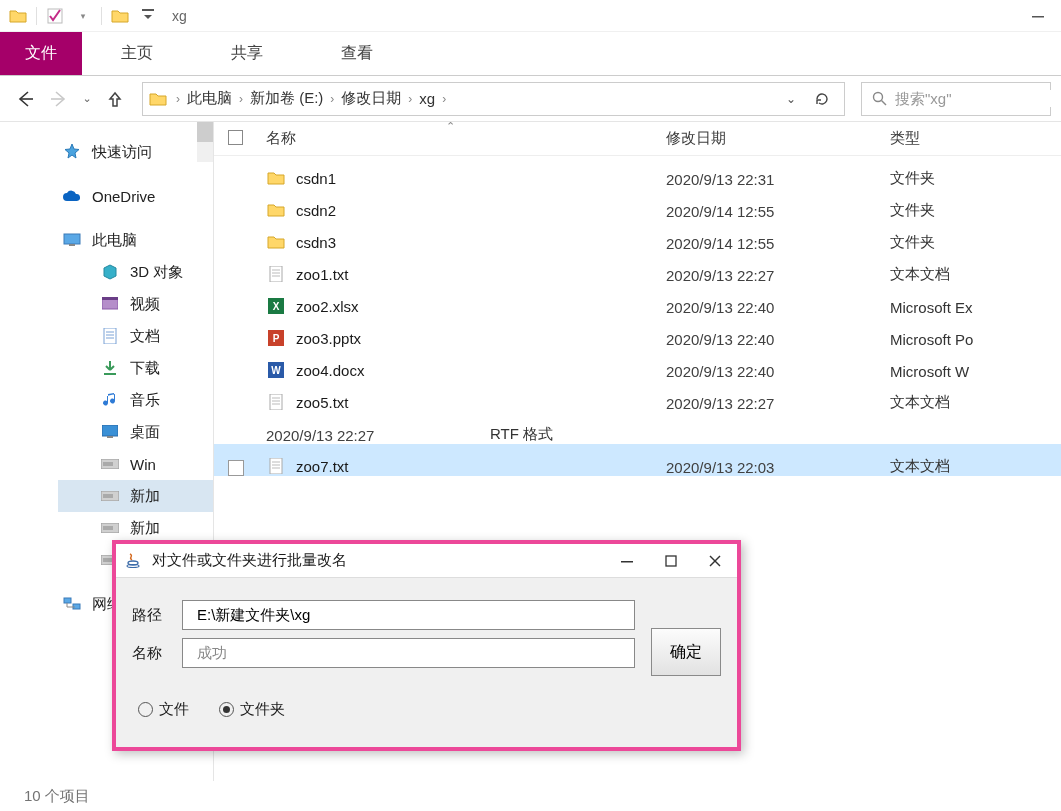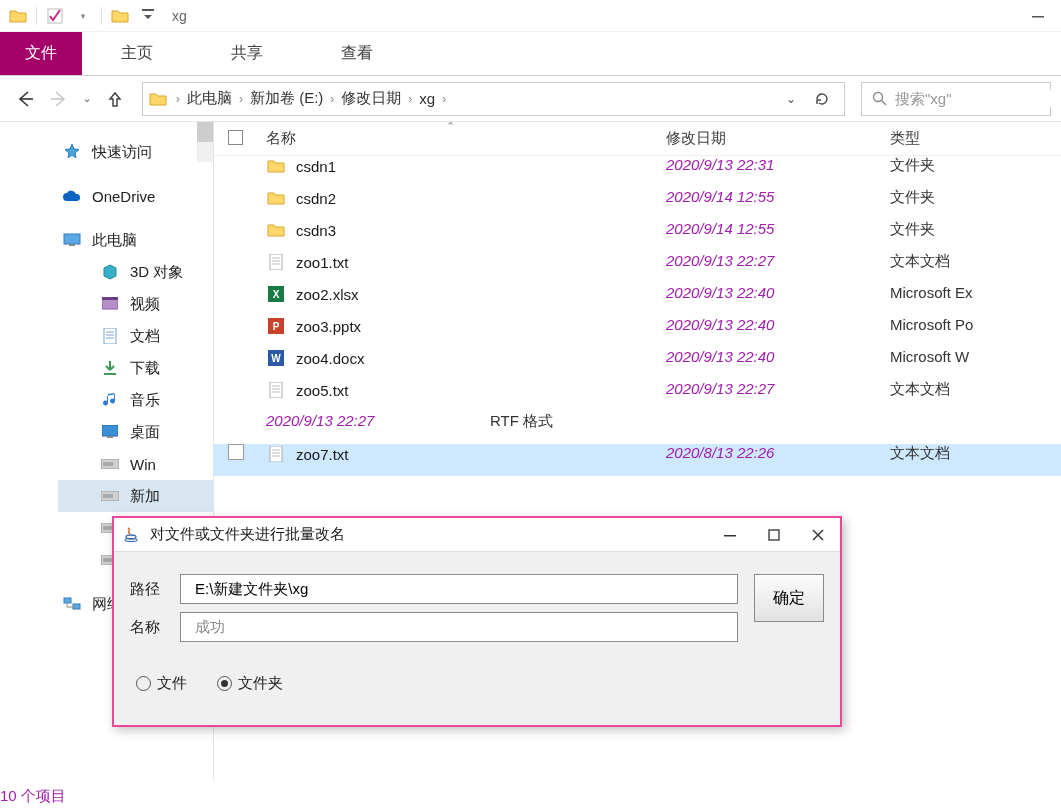--- a/index.html
+++ b/index.html
@@ -47,41 +47,41 @@
     
     .filepane { flex: 1; display: flex; flex-direction: column; }
     .col-headers { height: 34px; display: flex; align-items: center; border-bottom: 1px solid #eee; padding-left: 14px; color: #3b3b3b; font-size: 15px; position: relative; }
     .col-headers .col { border-right: 1px solid transparent; padding-right: 8px; }
     .col-chk { width: 38px; }
     .col-name { width: 400px; display: flex; align-items: center; gap: 80px; }
     .col-name .sort-ind { position: absolute; left: 232px; top: -2px; color: #888; font-size: 11px; }
     .col-date { width: 224px; }
     .col-type { flex: 1; }
     .file-rows { flex: 1; }
-    .file-row { height: 32px; display: flex; align-items: flex-start; padding-left: 14px; font-size: 15px; }
+    .file-row { height: 32px; display: flex; align-items: flex-end; padding-left: 14px; font-size: 15px; }
     .file-row.selected { background: #cde8ff; }
     .file-row .cell-chk { width: 38px; display: flex; align-items: center; }
     .file-row .cell-chk .cb { width: 16px; height: 16px; border: 1px solid #999; background: #fff; display: none; }
     .file-row.selected .cell-chk .cb { display: block; }
     .file-row .cell-name { width: 400px; display: flex; align-items: center; gap: 10px; }
-    .file-row .cell-date { width: 224px; color: #a21caf; font-style: italic; }
+    .file-row .cell-date { width: 224px; color: #404040; }
     .file-row .cell-type { flex: 1; color: #333; }
     .file-icon { width: 20px; height: 20px; display: flex; align-items: center; justify-content: center; }
 
     
-    .status-bar { position: absolute; bottom: 0; left: 0; height: 30px; display: flex; align-items: center; padding-left: 0; font-size: 15px; color: #a21caf; background: #fff; width: 100%; }
-
-    
-    .dialog { position: absolute; left: 112px; top: 516px; width: 730px; height: 211px; background: #f0f0f0; border: 2px solid #ec4899; box-shadow: 3px 3px 10px rgba(0,0,0,0.25); }
+    .status-bar { position: absolute; bottom: 0; left: 0; height: 30px; display: flex; align-items: center; padding-left: 24px; font-size: 15px; color: #737373; background: #fff; width: 100%; }
+
+    
+    .dialog { position: absolute; left: 112px; top: 540px; width: 629px; height: 211px; background: #f0f0f0; border: 4px solid #ec4899; box-shadow: 3px 3px 10px rgba(0,0,0,0.25); }
     .dlg-title { height: 34px; background: #fff; display: flex; align-items: center; padding-left: 8px; border-bottom: 1px solid #ddd; }
     .dlg-title .java-ic { width: 20px; height: 20px; margin-right: 8px; }
     .dlg-title .dlg-t { flex: 1; font-size: 15px; }
     .dlg-title .dlg-btn { width: 44px; height: 28px; display: flex; align-items: center; justify-content: center; }
     .dlg-body { padding: 22px 16px 10px; }
-    .dlg-form { display: flex; align-items: flex-start; gap: 16px; }
+    .dlg-form { display: flex; align-items: flex-end; gap: 16px; }
     .dlg-fields { flex: 1; }
     .dlg-frow { display: flex; align-items: center; margin-bottom: 8px; }
     .dlg-frow label { width: 50px; font-size: 15px; }
     .dlg-frow input { flex: 1; height: 30px; border: 1px solid #888; padding: 0 14px; font-size: 15px; background: #fff; }
     .dlg-ok { width: 70px; height: 48px; background: linear-gradient(#fcfcfc,#e2e2e2); border: 1px solid #8a8a8a; font-size: 16px; cursor: pointer; }
     .dlg-radios { margin-top: 24px; display: flex; gap: 30px; padding-left: 6px; }
     .dlg-radio { display: flex; align-items: center; gap: 6px; font-size: 15px; }
     .dlg-radio .r { width: 15px; height: 15px; border: 1px solid #555; border-radius: 50%; display: flex; align-items: center; justify-content: center; }
     .dlg-radio .r.checked::after { content: ''; width: 7px; height: 7px; background: #333; border-radius: 50%; }
 
@@ -462,21 +462,21 @@
             <span class="file-icon">
               <svg width="14" height="16" viewBox="0 0 14 16">
                 <rect x="1" y="0" width="12" height="16" fill="#fff" stroke="#aaa"></rect>
                 <line x1="3" y1="4" x2="11" y2="4" stroke="#bbb"></line>
                 <line x1="3" y1="7" x2="11" y2="7" stroke="#bbb"></line>
                 <line x1="3" y1="10" x2="11" y2="10" stroke="#bbb"></line>
               </svg>
             </span>
             <span>zoo7.txt</span>
           </div>
-          <div class="cell-date">2020/8/13 22:26</div>
+          <div class="cell-date">2020/9/13 22:03</div>
           <div class="cell-type">文本文档</div>
         </div>
       </div>
   </div>
 </div>
 
 <div class="status-bar">
   <span>10 个项目</span>
 </div>
 

